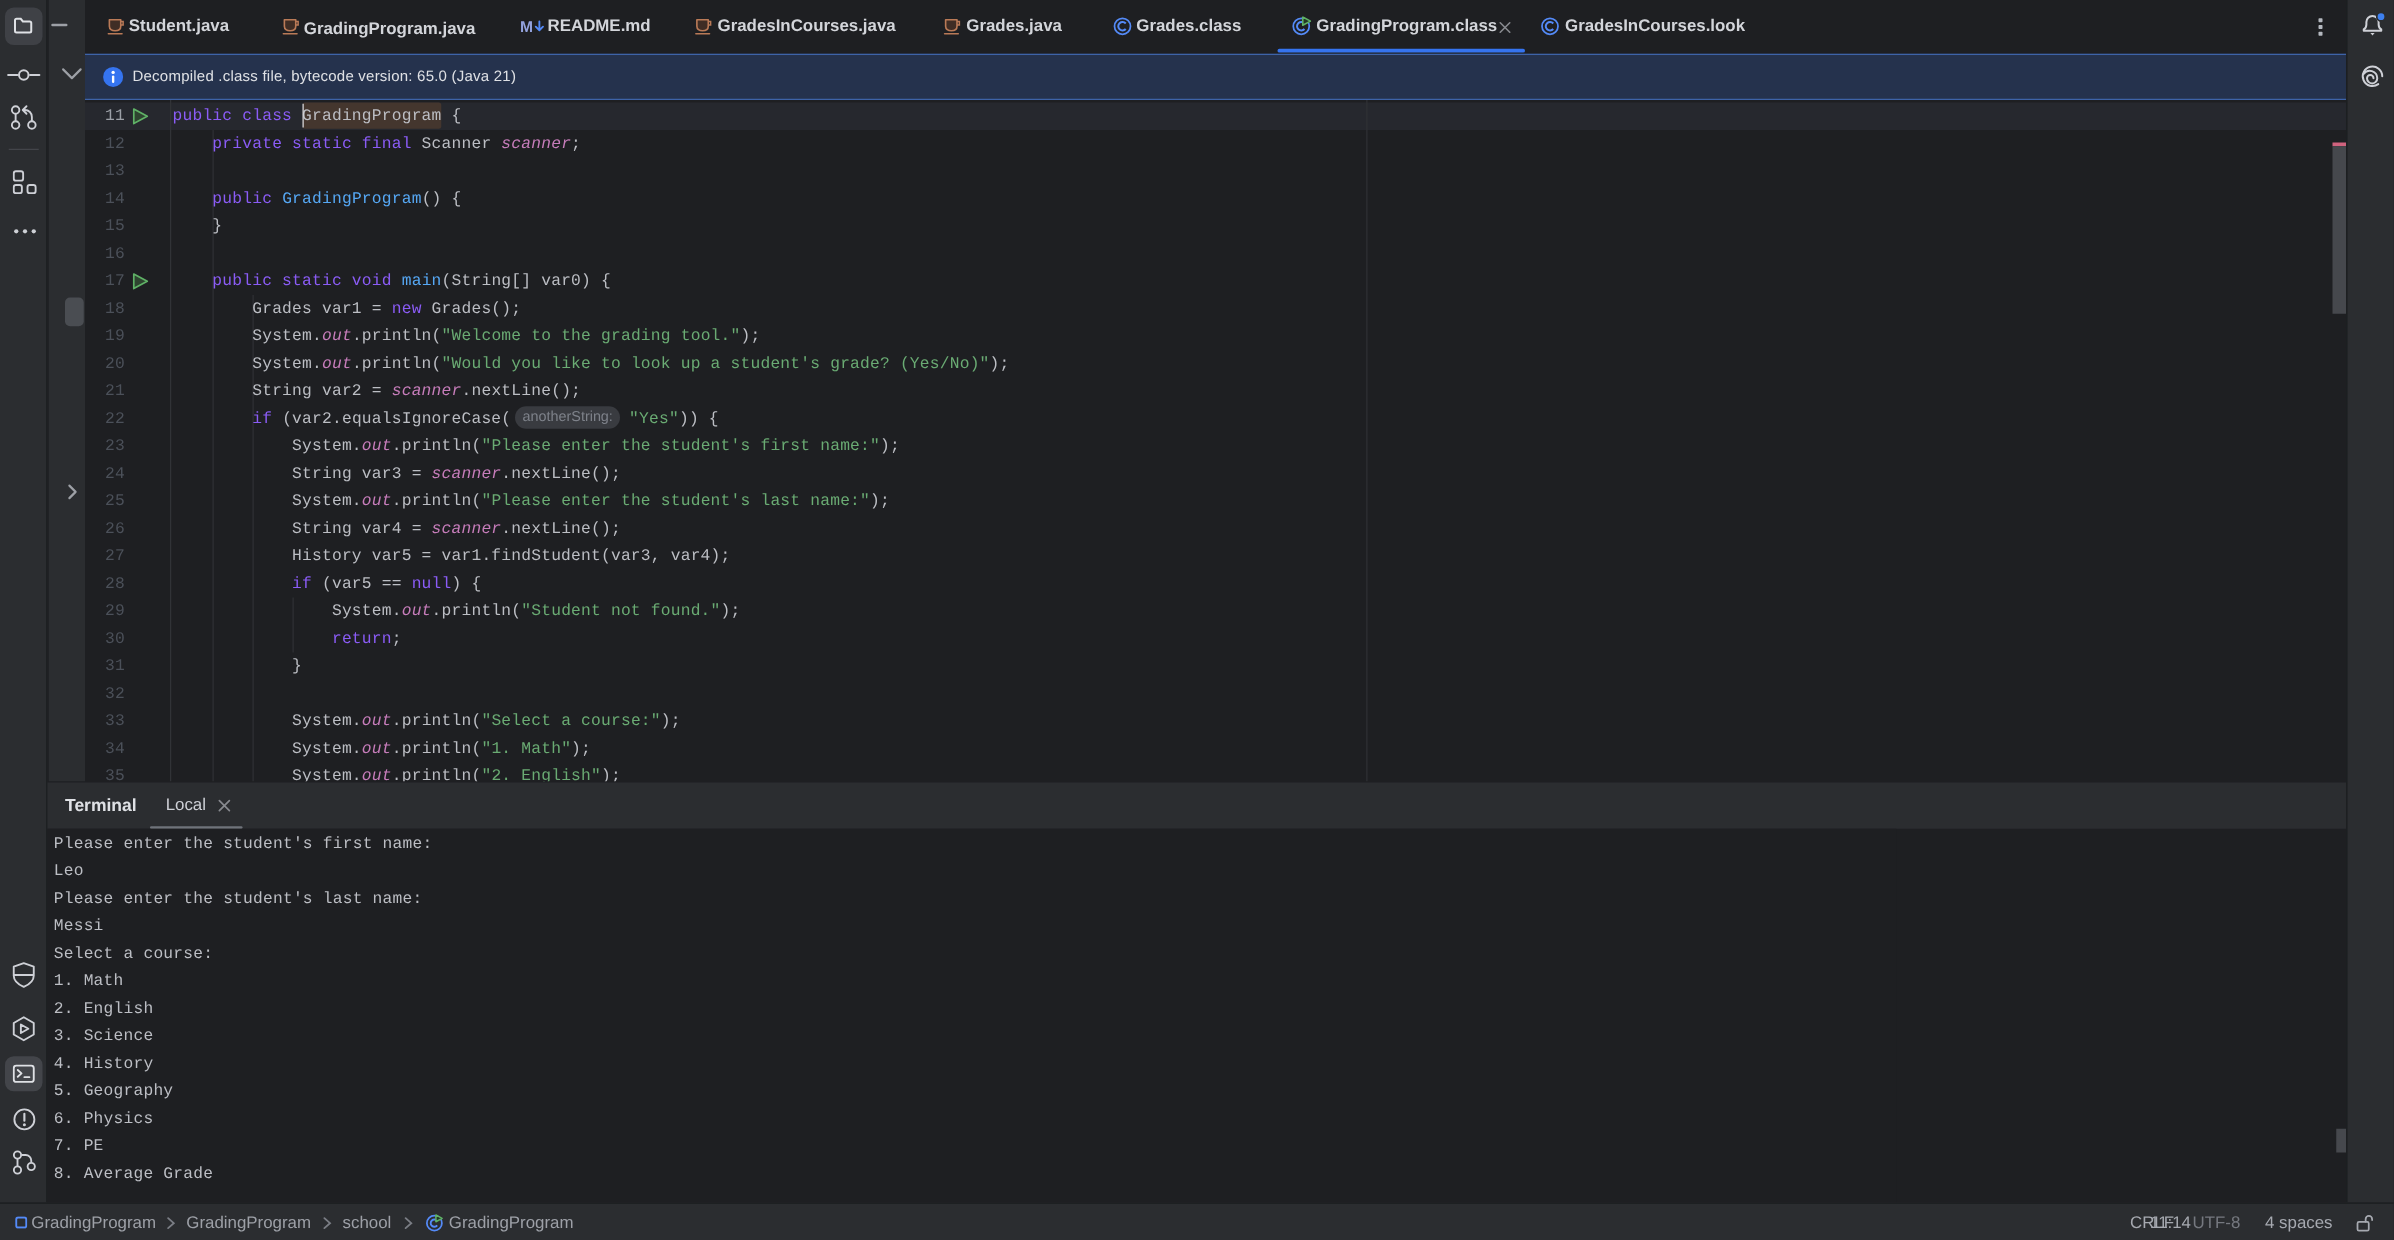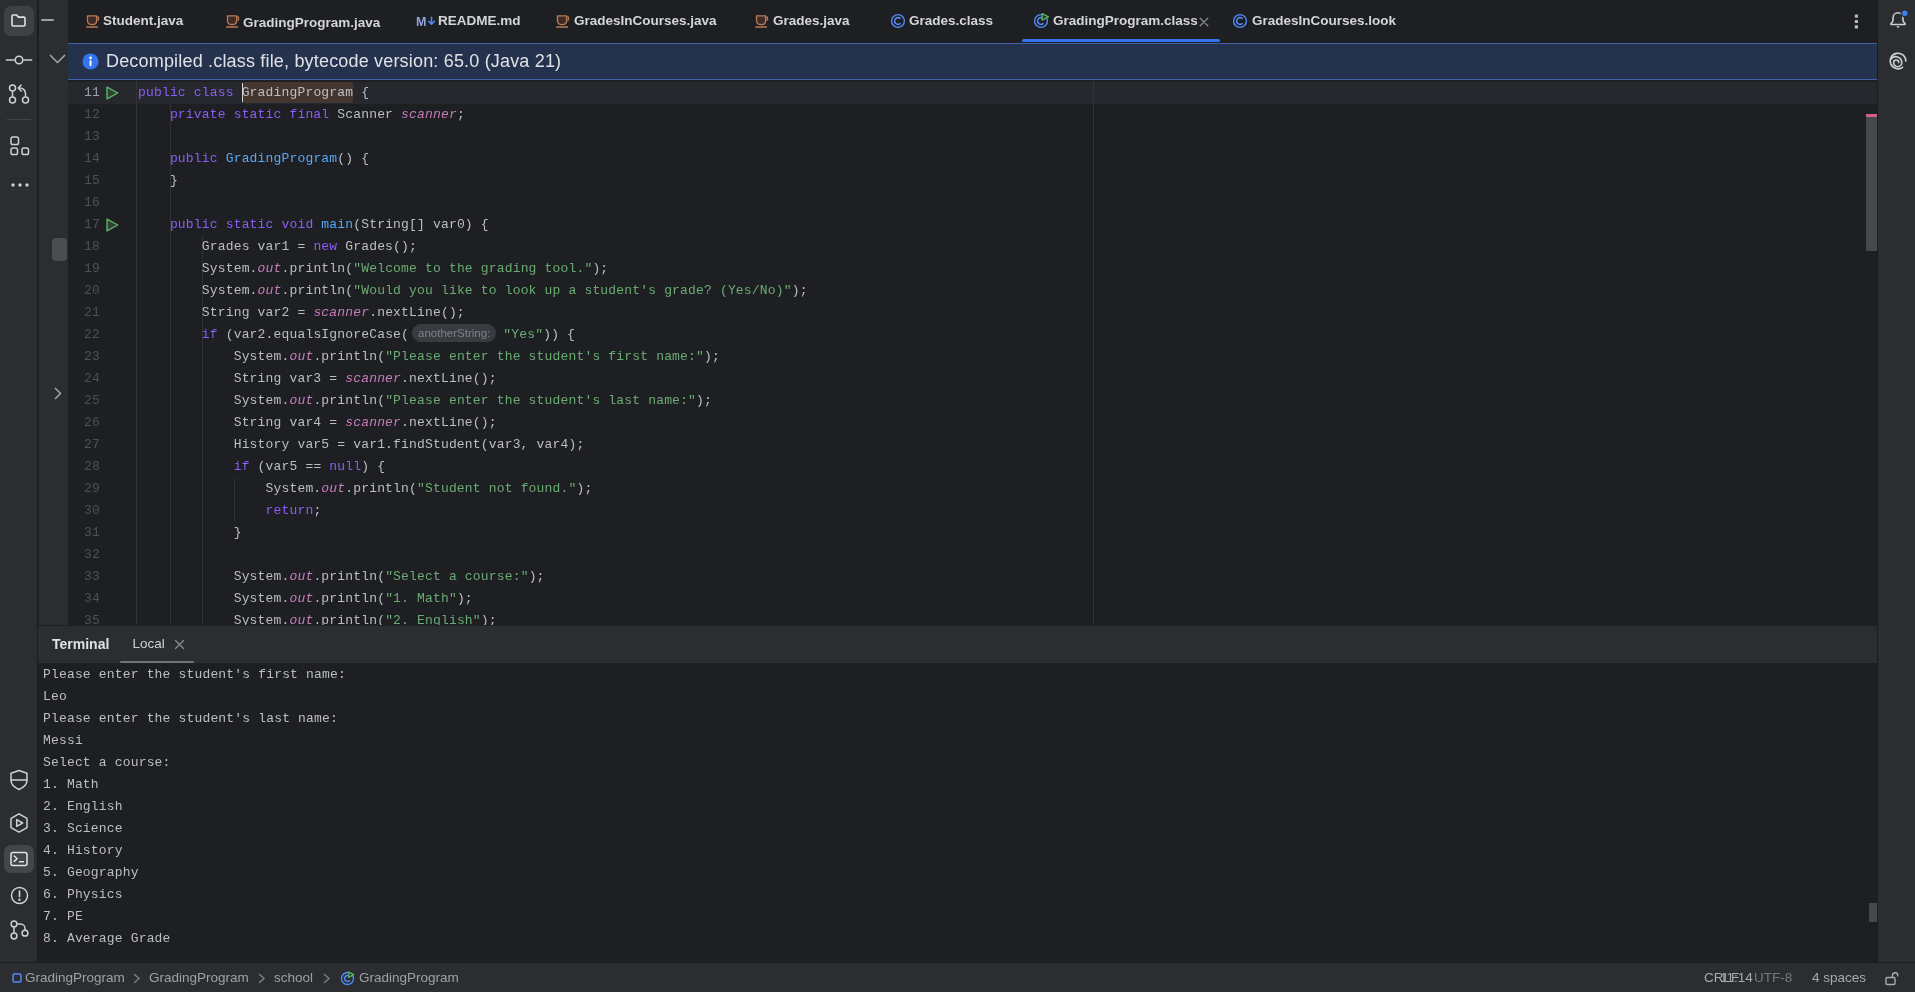--- a/index.html
+++ b/index.html
@@ -160,21 +160,21 @@
   <div class="abs tabtxt" style="left:1184px;top:0;height:42px;line-height:41px;">GradesInCourses.look</div>
   <div class="abs" style="left:954px;top:38.5px;width:198px;height:3.5px;border-radius:2px;background:#3574F0;"></div>
 </div>
 
 <div class="abs" style="left:68px;top:42.5px;width:1809px;height:37px;background:#25324D;border-top:1.5px solid #3E63A8;border-bottom:1.5px solid #3E63A8;">
   <svg class="abs" style="left:14px;top:9px;" width="17" height="17" viewBox="0 0 17 17">
     <circle cx="8.5" cy="8.5" r="8" fill="#3574F0"></circle>
     <circle cx="8.5" cy="4.9" r="1.35" fill="#fff"></circle>
     <rect x="7.55" y="7.3" width="1.9" height="6" rx=".95" fill="#fff"></rect>
   </svg>
-  <div class="abs" style="left:38px;top:0;height:34px;line-height:34px;font-size:18px;letter-spacing:.18px;color:#DFE1E5;">Decompiled .class file, bytecode version: 65.0 (Java 21)</div>
+  <div class="abs" style="left:38px;top:0;height:34px;line-height:34px;font-size:12px;letter-spacing:.18px;color:#DFE1E5;">Decompiled .class file, bytecode version: 65.0 (Java 21)</div>
 </div>
 
 <div id="editor" class="abs" style="left:0;top:79.5px;width:1877px;height:545.5px;overflow:hidden;">
 
   <div class="abs" style="left:68px;top:2px;width:1809px;height:22px;background:#26282E;"></div>
 
   <div class="abs" style="left:135.5px;top:0;width:1px;height:546px;background:#313337;"></div>
 
   <div class="abs" style="left:170px;top:24px;width:1px;height:522px;background:#2F3134;"></div>
   <div class="abs" style="left:202px;top:156px;width:1px;height:390px;background:#2F3134;"></div>

